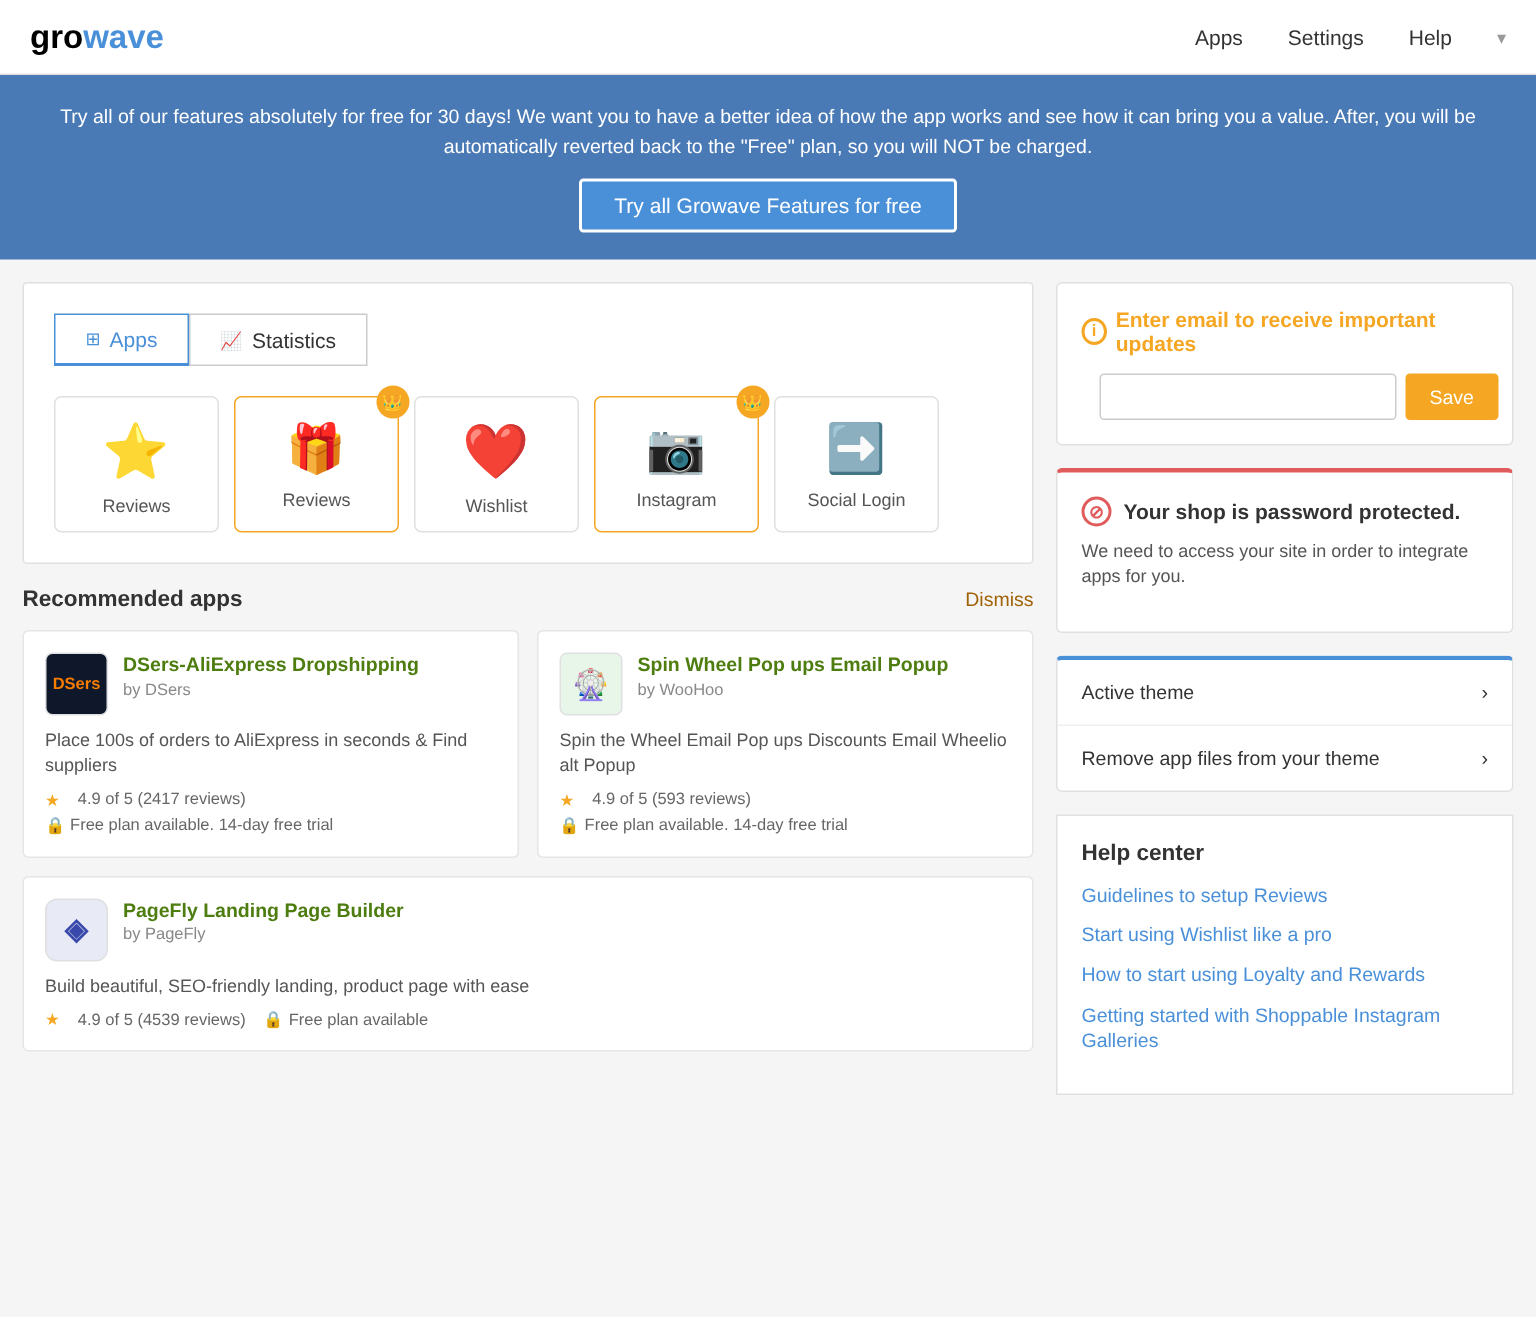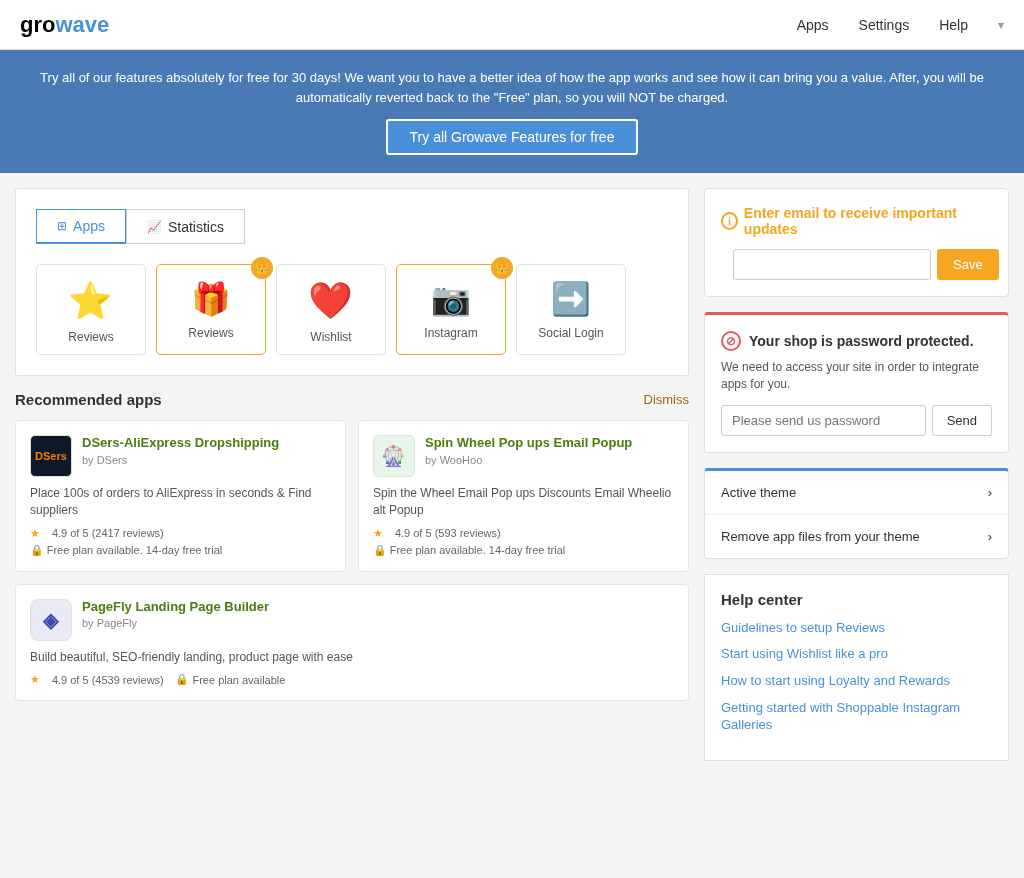--- a/index.html
+++ b/index.html
@@ -235,24 +235,20 @@
         <button class="save-btn">Save</button>
       </div>
     </div>
 
     <div class="password-section">
       <div class="password-title">
         <span class="no-entry-icon">⊘</span>
         <span>Your shop is password protected.</span>
       </div>
       <p class="password-desc">We need to access your site in order to integrate apps for you.</p>
-      <div class="password-input-row">
-        <input class="password-input" type="text" placeholder="Please send us password" style="">
-        <button class="send-btn">Send</button>
-      </div>
     </div>
 
     <div class="theme-section">
       <div class="theme-item">
         <span>Active theme</span>
         <span class="chevron-right">›</span>
       </div>
       <div class="theme-item">
         <span>Remove app files from your theme</span>
         <span class="chevron-right">›</span>

